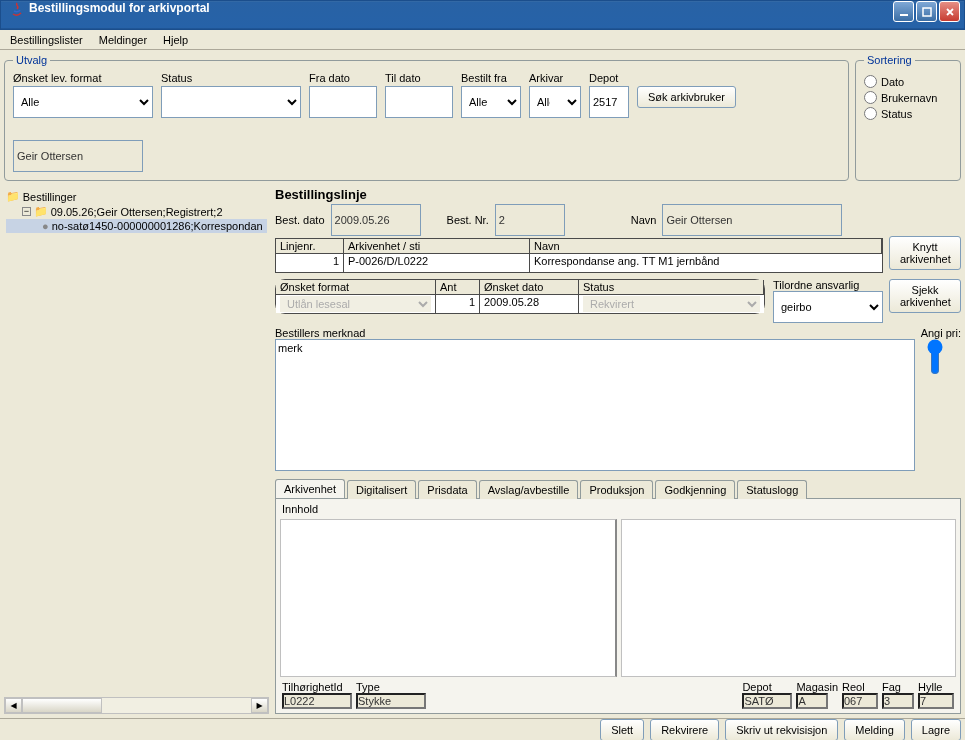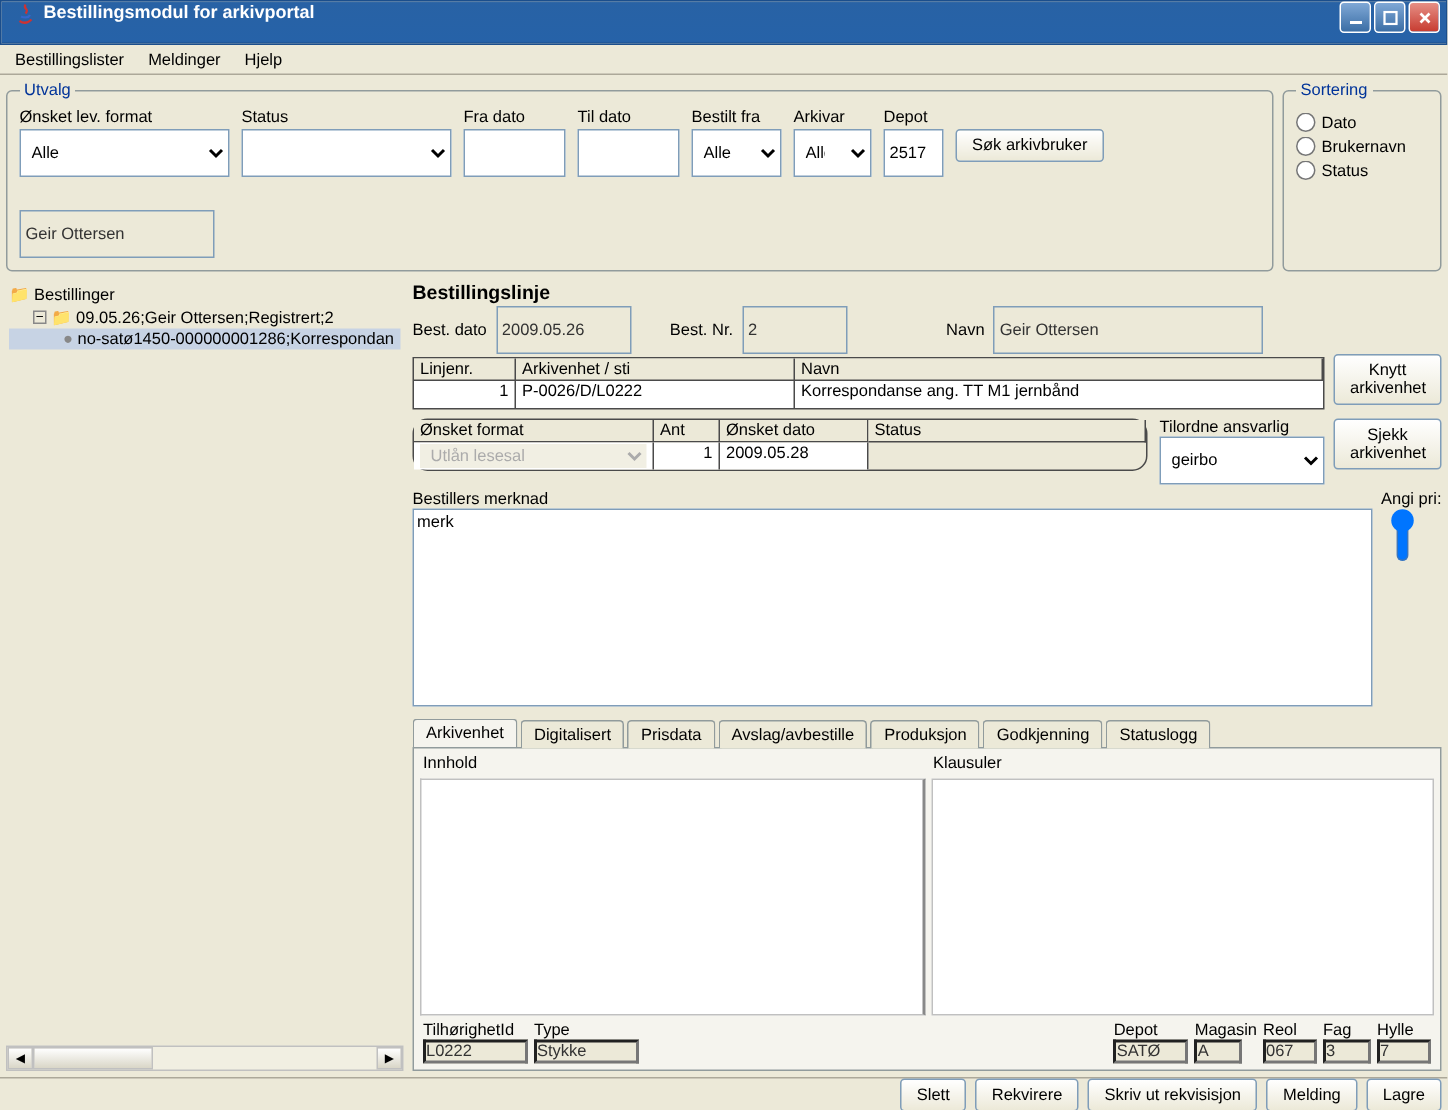--- a/index.html
+++ b/index.html
@@ -241,20 +241,21 @@
       <div class="row-merge">
         <div style="flex:1">
           <div class="grid g2">
             <div class="hd">Ønsket format</div>
             <div class="hd">Ant</div>
             <div class="hd">Ønsket dato</div>
             <div class="hd lc">Status</div>
             <div class="cell disabled"><select disabled=""><option>Utlån lesesal</option></select></div>
             <div class="cell" style="text-align:right">1</div>
             <div class="cell">2009.05.28</div>
+            <div class="cell lc disabled"><select disabled=""><option>Rekvirert</option></select></div>
           </div>
         </div>
         <div style="margin:6px 0 0 8px;display:flex;flex-direction:column">
           <label>Tilordne ansvarlig</label>
           <select style="width:110px"><option>geirbo</option></select>
         </div>
         <div class="rightbtns" style="margin-top:6px">
           <button class="btn-big" style="white-space:normal;width:72px;height:34px;line-height:1.1">Sjekk arkivenhet</button>
         </div>
       </div>
@@ -275,21 +276,20 @@
         <div class="tab">Digitalisert</div>
         <div class="tab">Prisdata</div>
         <div class="tab">Avslag/avbestille</div>
         <div class="tab">Produksjon</div>
         <div class="tab">Godkjenning</div>
         <div class="tab">Statuslogg</div>
       </div>
       <div class="tab-body">
         <div class="pane-lbls">
           <span>Innhold</span>
-          <span>Klausuler</span>
         </div>
         <div class="two-pane">
           <div class="pane left"></div>
           <div class="pane"></div>
         </div>
         <div class="location-row">
           <div class="loc-group">
             <div class="loc-field wide">
                 <label>TilhørighetId</label>
                 <input readonly="" value="L0222" style="">

